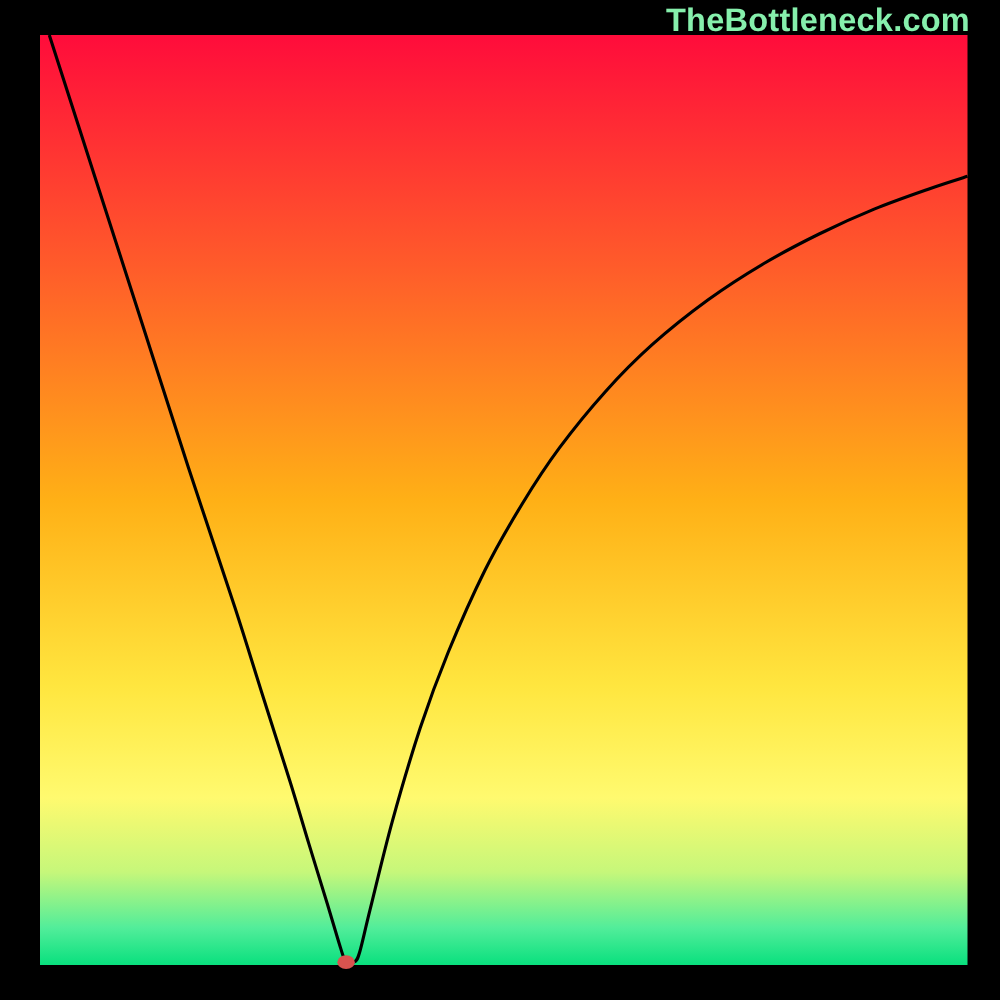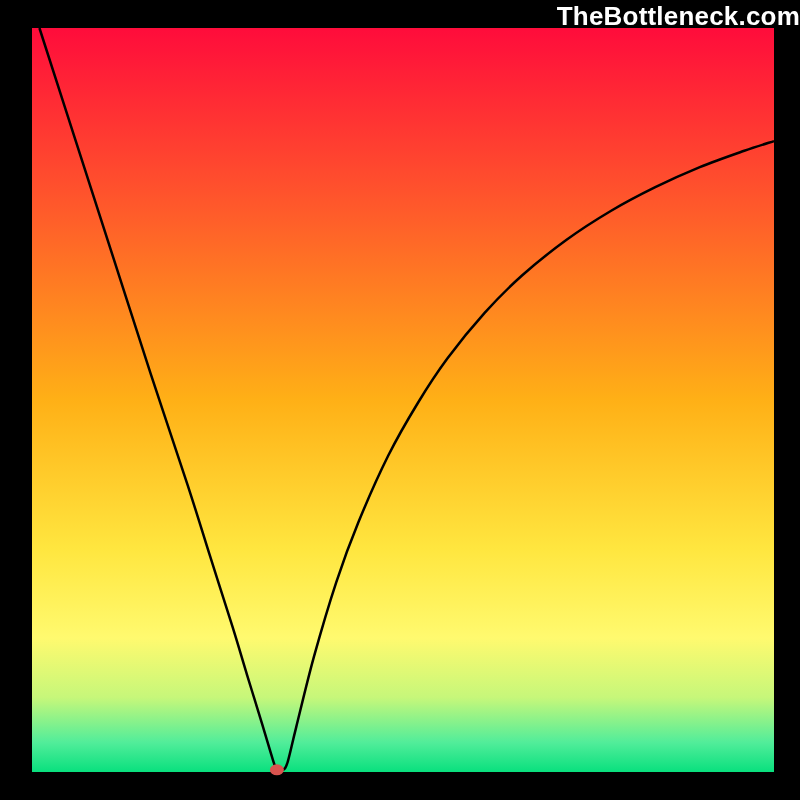--- a/index.html
+++ b/index.html
@@ -14,25 +14,25 @@
     position: relative;
     width: 800px;
     height: 800px;
   }
   svg {
     display: block;
   }
   .watermark {
     position: absolute;
     top: 1px;
-    right: 0;
+    right: 24px;
     font-family: Arial, Helvetica, sans-serif;
     font-size: 26px;
     font-weight: 600;
-    color: #ffffff;
+    color: #86efac;
     letter-spacing: 0.2px;
   }
 </style>
 </head>
 <body>
 
 <div class="chart-container">
   <svg id="chart-svg" width="800" height="800" viewBox="0 0 800 800">
     <defs>
       <linearGradient id="bg-grad" x1="0" y1="0" x2="0" y2="1">

